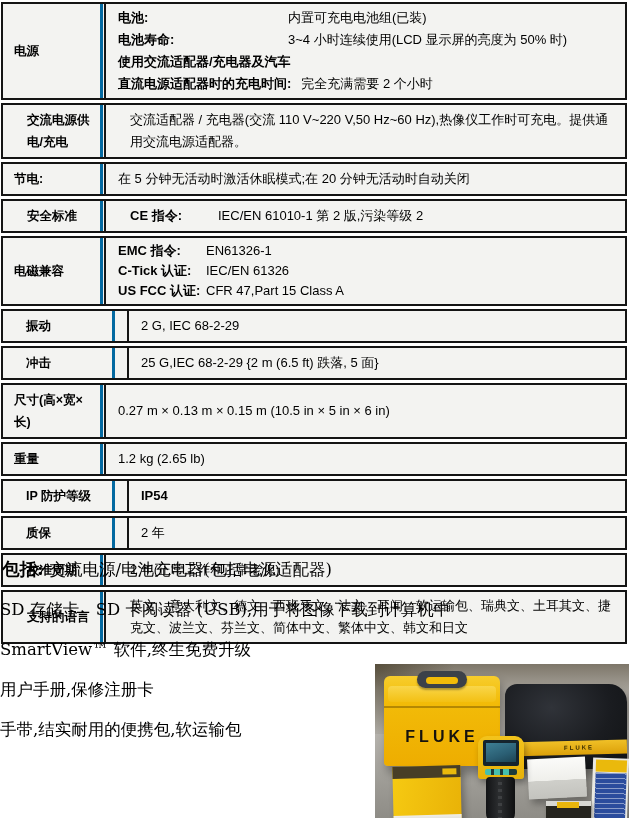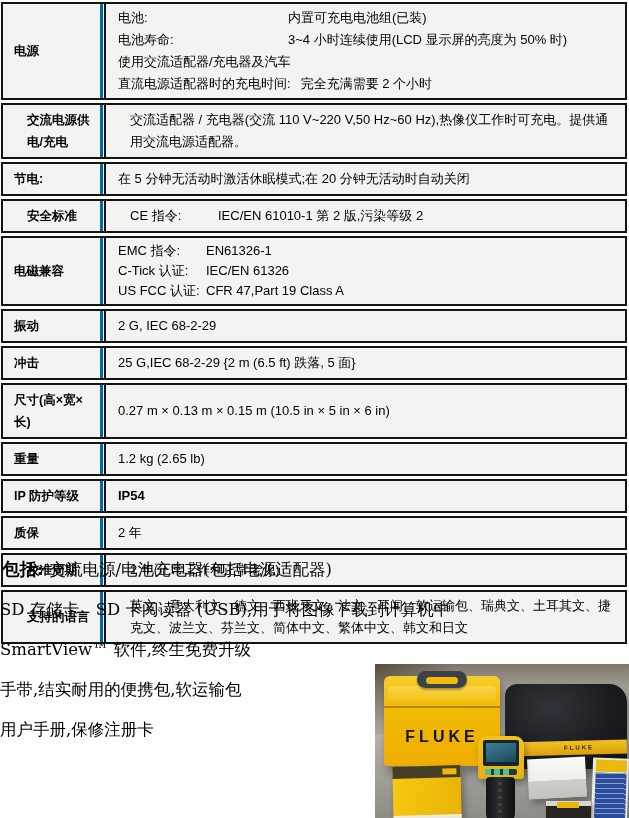--- a/index.html
+++ b/index.html
@@ -19,26 +19,26 @@
     flex:0 0 100px; padding:4px 3px 4px 11px; font-weight:700;
     font-size:12.5px; line-height:22px; border-right:3px solid #0369a1;
     display:flex; flex-direction:column; justify-content:center;
   }
   .cv {
     flex:1 1 auto; margin-left:1px; border-left:2px solid #141414;
     padding:3px 6px 3px 12px; font-size:13px; line-height:22px;
     display:flex; flex-direction:column; justify-content:center;
   }
   .kv { display:flex; }
-  .kv .k { font-weight:400; }
+  .kv .k { font-weight:700; }
   .w170 { flex:0 0 170px; }
   .w88  { flex:0 0 88px; }
   .h88 { min-height:88px; } .h44 { min-height:44px;padding-left:24px; }
   .h24 { min-height:24px; } .h25 { min-height:25px;padding-left:24px; }
-  .h23 { min-height:23px; } .h26 { min-height:26px; } .h60 { min-height:60px; }
+  .h23 { min-height:23px;margin-left:12px; } .h26 { min-height:26px; } .h60 { min-height:60px; }
   .h60 .kv { line-height:20px; }
   .wrap { line-height:22px; }
 
   
   .includes {
     position:absolute; left:0; top:556px; width:622px;
     font-family:"DejaVu Serif", serif; font-size:16.5px; color:#000;
   }
   .inc-line { line-height:26px; margin-bottom:14px; }
   .inc-line.first { padding-left:2px; }
@@ -224,21 +224,21 @@
         <div class="kv">
           <span class="k w88">EMC 指令:</span>
           <span class="v">EN61326-1</span>
         </div>
         <div class="kv">
           <span class="k w88">C-Tick 认证:</span>
           <span class="v">IEC/EN 61326</span>
         </div>
         <div class="kv">
           <span class="k w88">US FCC 认证:</span>
-          <span class="v">CFR 47,Part 19 Class A</span>
+          <span class="v">CFR 47,Part 15 Class A</span>
         </div>
       </div>
     </div>
 
     <div class="trow">
       <div class="cl h23">振动</div>
       <div class="cv h23">
         <div>2 G, IEC 68-2-29</div>
       </div>
     </div>
@@ -293,22 +293,22 @@
     </div>
 
   </div>
 
   <div class="includes">
     <div class="inc-line first">
       <span class="inc-head">包括:</span><span>交流电源/电池充电器(包括电源适配器)</span>
     </div>
     <div class="inc-line">SD 存储卡　SD 卡阅读器 (USB),用于将图像下载到计算机中</div>
     <div class="inc-line">SmartView™ 软件,终生免费升级</div>
+    <div class="inc-line">用户手册,保修注册卡</div>
     <div class="inc-line">手带,结实耐用的便携包,软运输包</div>
-    <div class="inc-line">用户手册,保修注册卡</div>
   </div>
 
   <div class="photo">
     <div class="fl-case">
       <div class="lid2"></div>
       <div class="lid"></div>
       <div class="fl-handle"></div>
       <div class="fl-logo">FLUKE</div>
     </div>
     <div class="soft-bag">

